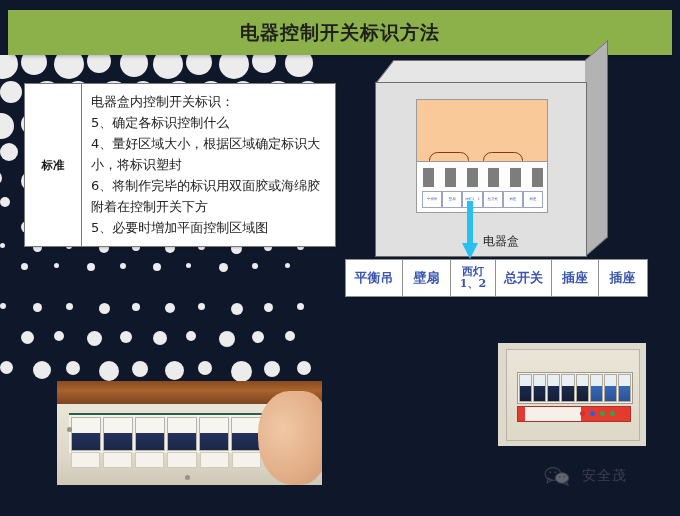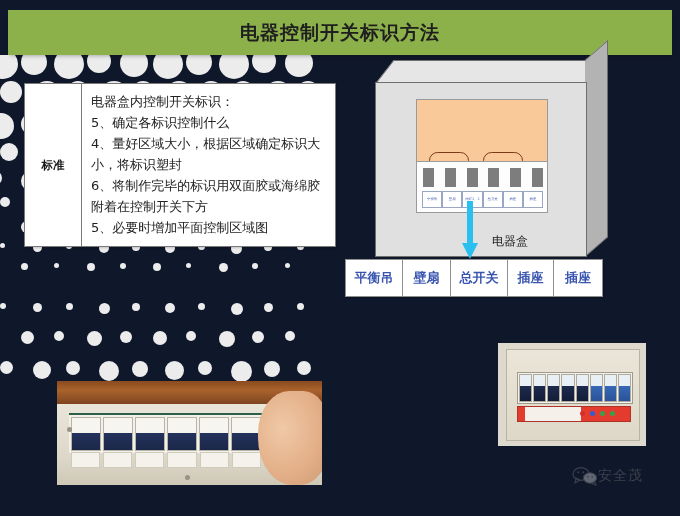--- a/index.html
+++ b/index.html
@@ -80,21 +80,21 @@
   .tag-mini{
     flex:1;border:1px solid #9aa7c4;background:#fff;
     font-size:3.4px;line-height:1.15;color:#3a55b0;
     display:flex;align-items:center;justify-content:center;text-align:center;
     font-family:"DejaVu Sans","Liberation Sans",sans-serif;
   }
   .arrow-down{
     position:absolute;left:86px;top:118px;width:16px;height:58px;
   }
   .box-caption{
-    position:absolute;left:116px;top:150px;font-size:12px;color:#1c1c1c;
+    position:absolute;left:107px;top:150px;font-size:12px;color:#1c1c1c;
     font-family:"DejaVu Serif","Liberation Serif",serif;
   }
 
   
   .tag-strip{position:absolute;left:345px;top:259px;height:38px;display:flex;}
   .tag-big{
     border:1.5px solid #8f8f8f;background:#fff;margin-right:-1.5px;
     display:flex;align-items:center;justify-content:center;text-align:center;
     color:#3a55b0;font-size:13px;line-height:1.1;font-weight:bold;
     font-family:"DejaVu Serif","Liberation Serif",serif;
@@ -131,21 +131,21 @@
   .ph2-breakers{position:absolute;left:10px;top:22px;width:112px;height:28px;
     background:#f3f1e9;border:1px solid #9e9a8c;display:flex;gap:1px;padding:1px;}
   .ph2-bk{flex:1;background:linear-gradient(180deg,#e8f0f6 0%,#e8f0f6 42%,#1d2a4d 44%,#141d38 100%);border:1px solid #aeaa9c;}
   .ph2-bk.blue{background:linear-gradient(180deg,#e8f0f6 0%,#e8f0f6 42%,#3668b5 44%,#2a539a 100%);}
   .ph2-strip{position:absolute;left:10px;top:56px;width:112px;height:14px;
     background:linear-gradient(90deg,#e33b2e 0%,#e33b2e 6%,#f5f0ea 6%,#f5f0ea 56%,#e33b2e 56%,#e33b2e 100%);
     border:1px solid #b03126;}
   .ph2-dot{position:absolute;top:4px;width:5px;height:5px;border-radius:50%;}
 
   
-  .watermark{position:absolute;left:572px;top:466px;display:flex;align-items:center;gap:0;opacity:.34;justify-content:center;}
+  .watermark{position:absolute;left:544px;top:466px;display:flex;align-items:center;gap:12px;opacity:.34;justify-content:center;}
   .wm-text{font-size:14px;color:#8c8c8c;font-family:"DejaVu Serif","Liberation Serif",serif;letter-spacing:1px;}
 </style>
 </head>
 <body>
 
 <div id="page">
 
   <div class="circles">
       <i style="left:-12px;top:-6px;width:30px;height:30px;"></i>
       <i style="left:21px;top:-6px;width:26px;height:26px;"></i>
@@ -322,20 +322,26 @@
     <div class="tag-big w1">
       <span>
           <span class="two">平衡吊</span>
         </span>
     </div>
     <div class="tag-big w2">
       <span>
           <span class="two">壁扇</span>
         </span>
     </div>
+    <div class="tag-big w3">
+      <span>
+        <span class="two">西灯</span>
+        <span class="two">1、2</span>
+      </span>
+    </div>
     <div class="tag-big w4">
       <span>
           <span class="two">总开关</span>
         </span>
     </div>
     <div class="tag-big w5">
       <span>
           <span class="two">插座</span>
         </span>
     </div>

